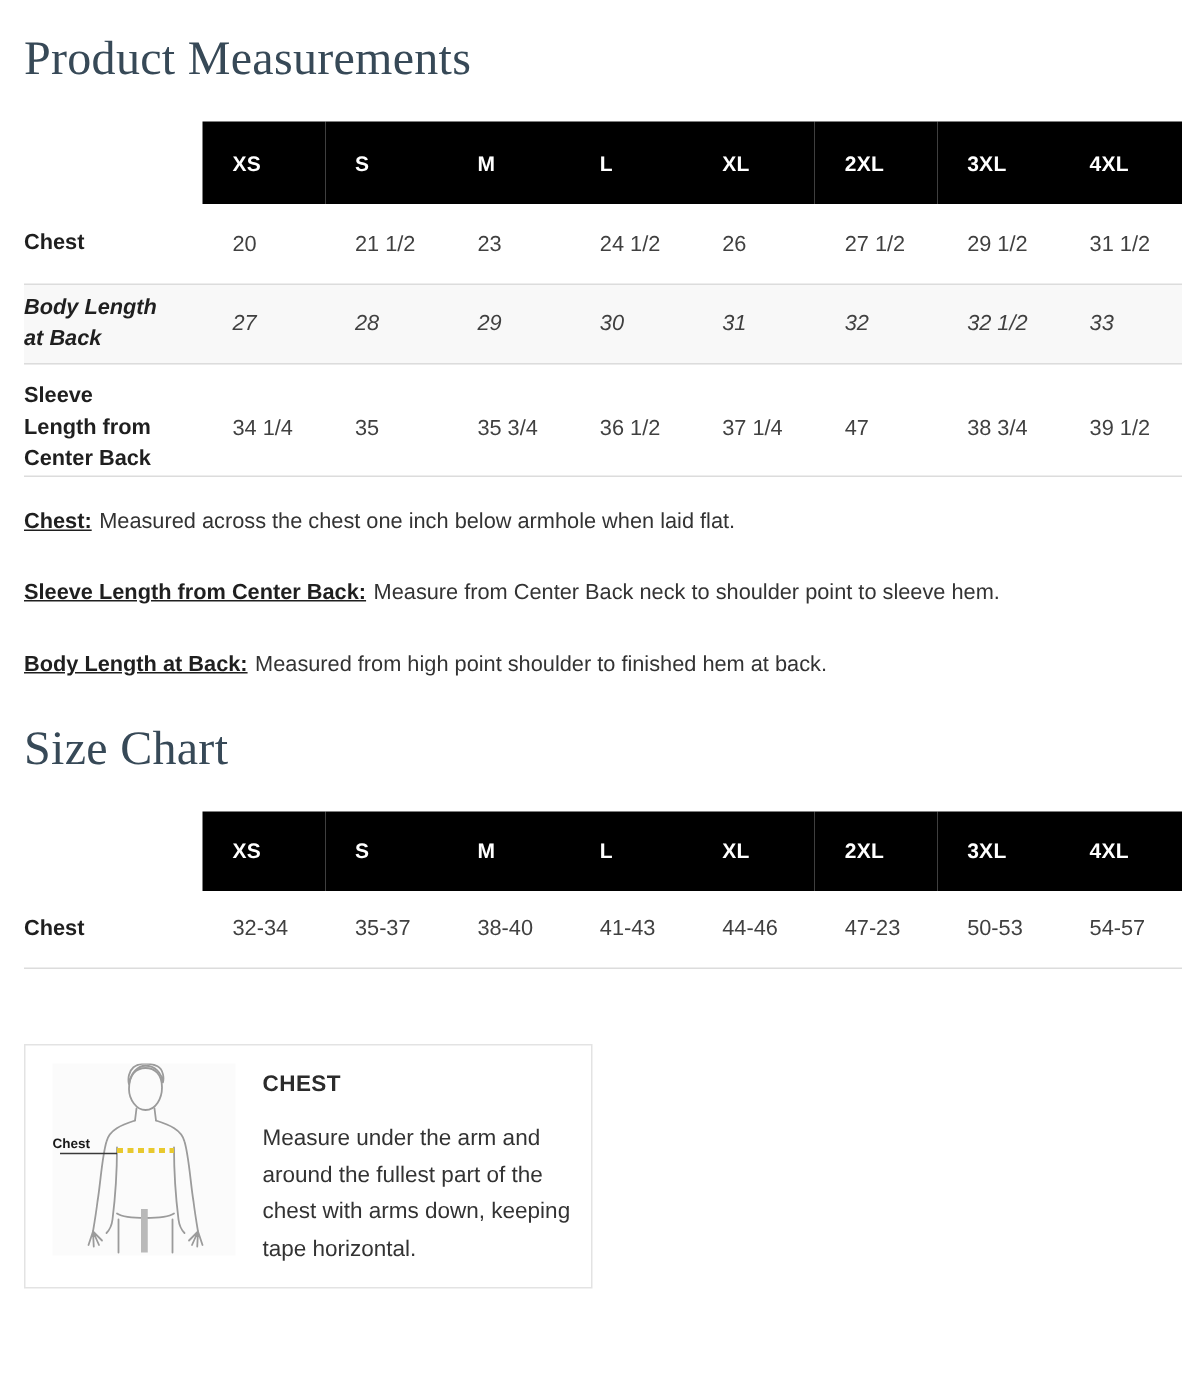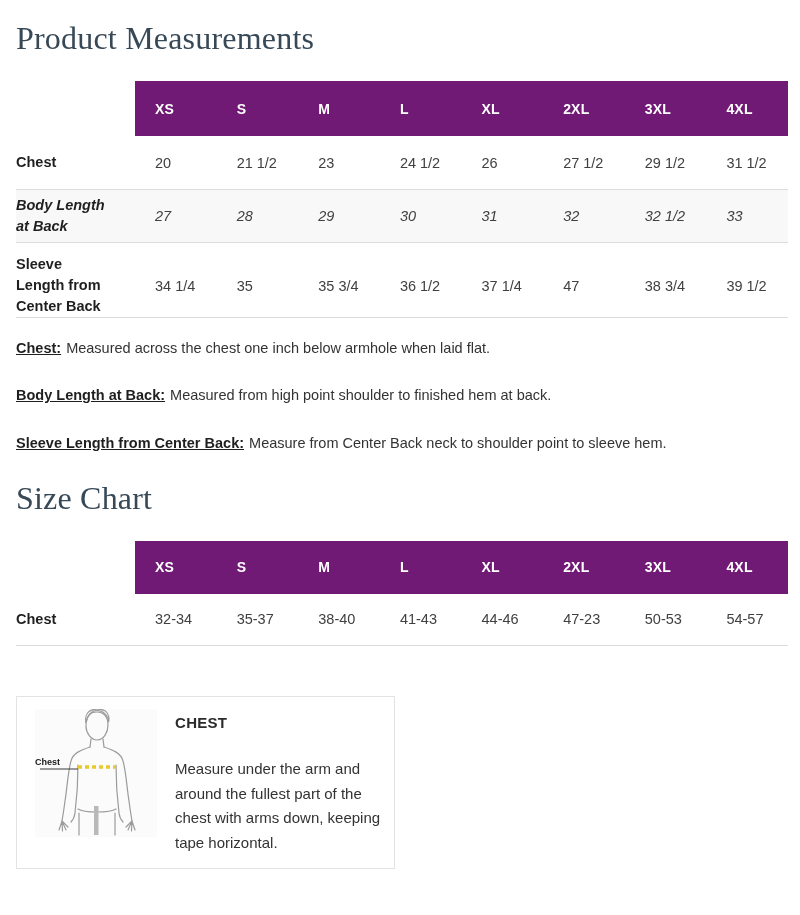--- a/index.html
+++ b/index.html
@@ -29,21 +29,21 @@
   }
   .m-row {
     display: grid;
     grid-template-columns: 119px repeat(8, 1fr);
     align-items: center;
   }
   .m-row.bordered { border-bottom: 1px solid #dcdcdc; }
   .m-row.shaded { background: #f8f8f8; }
 
   .m-head-cell {
-    background: #701a75;
+    background: #000000;
     color: #ffffff;
     font-weight: 700;
     font-size: 14px;
     letter-spacing: 0.2px;
     height: 55px;
     display: flex;
     align-items: center;
     padding-left: 20px;
   }
   .m-head-spacer { background: transparent; height: 55px; }
@@ -96,21 +96,21 @@
     margin-left: 6px;
   }
   .measure-text { padding-top: 5px; }
   .measure-heading {
     font-size: 15px;
     font-weight: 700;
     letter-spacing: 0.3px;
     color: #2b2b2b;
   }
   .measure-body {
-    margin-top: 26px;
+    margin-top: 16px;
     font-size: 15px;
     line-height: 1.65;
     color: #333333;
     width: 215px;
   }
 
   svg text.fig-label {
     font-family: "Liberation Sans", sans-serif;
     font-size: 9px;
     font-weight: 700;
@@ -177,24 +177,24 @@
         <div class="m-value-cell">38 3/4</div>
         <div class="m-value-cell">39 1/2</div>
       </div>
     </div>
 
     <div class="notes">
       <p class="note">
         <span class="term">Chest:</span><span>Measured across the chest one inch below armhole when laid flat.</span>
       </p>
       <p class="note">
-        <span class="term">Body Length at Back:</span><span>Measured from high point shoulder to finished hem at back.</span>
+        <span class="term">Sleeve Length from Center Back:</span><span>Measure from Center Back neck to shoulder point to sleeve hem.</span>
       </p>
       <p class="note">
-        <span class="term">Sleeve Length from Center Back:</span><span>Measure from Center Back neck to shoulder point to sleeve hem.</span>
+        <span class="term">Body Length at Back:</span><span>Measured from high point shoulder to finished hem at back.</span>
       </p>
     </div>
   </section>
 
   <section class="size-chart-section">
     <h1 class="section-title">Size Chart</h1>
 
     <div class="m-table">
       <div class="m-row head-h53">
         <div class="m-head-spacer"></div>

